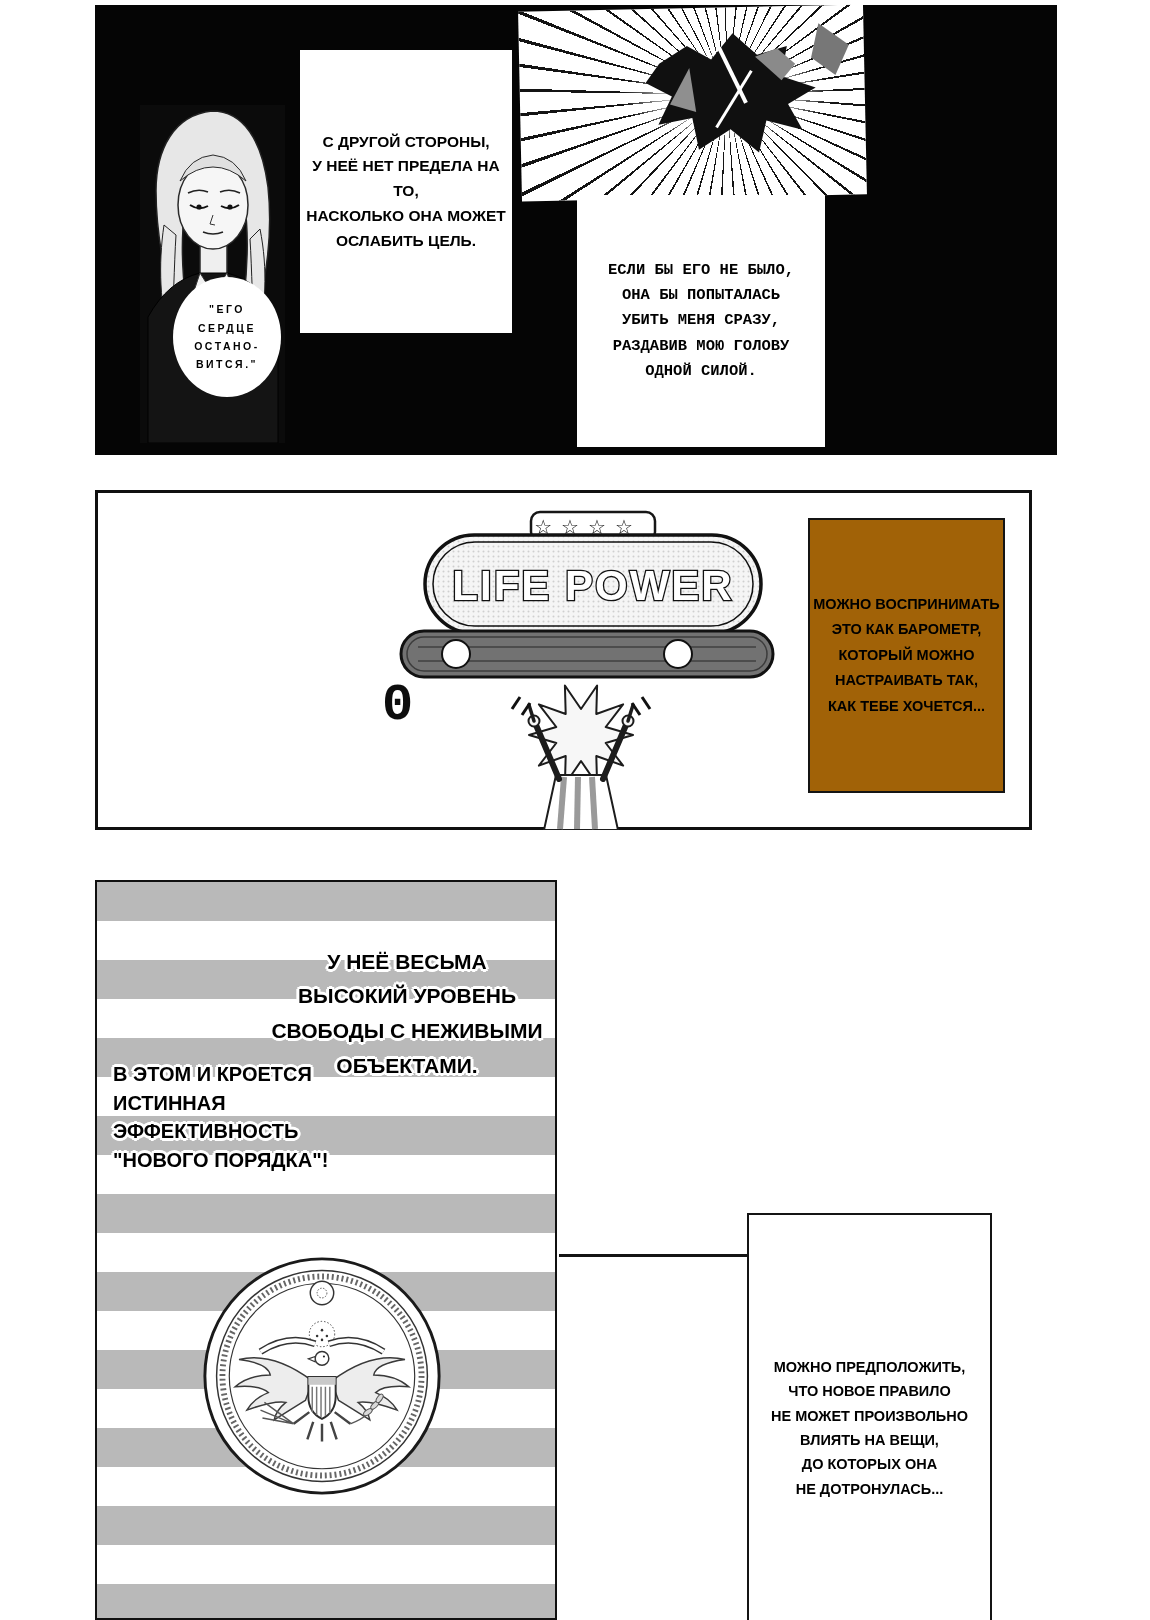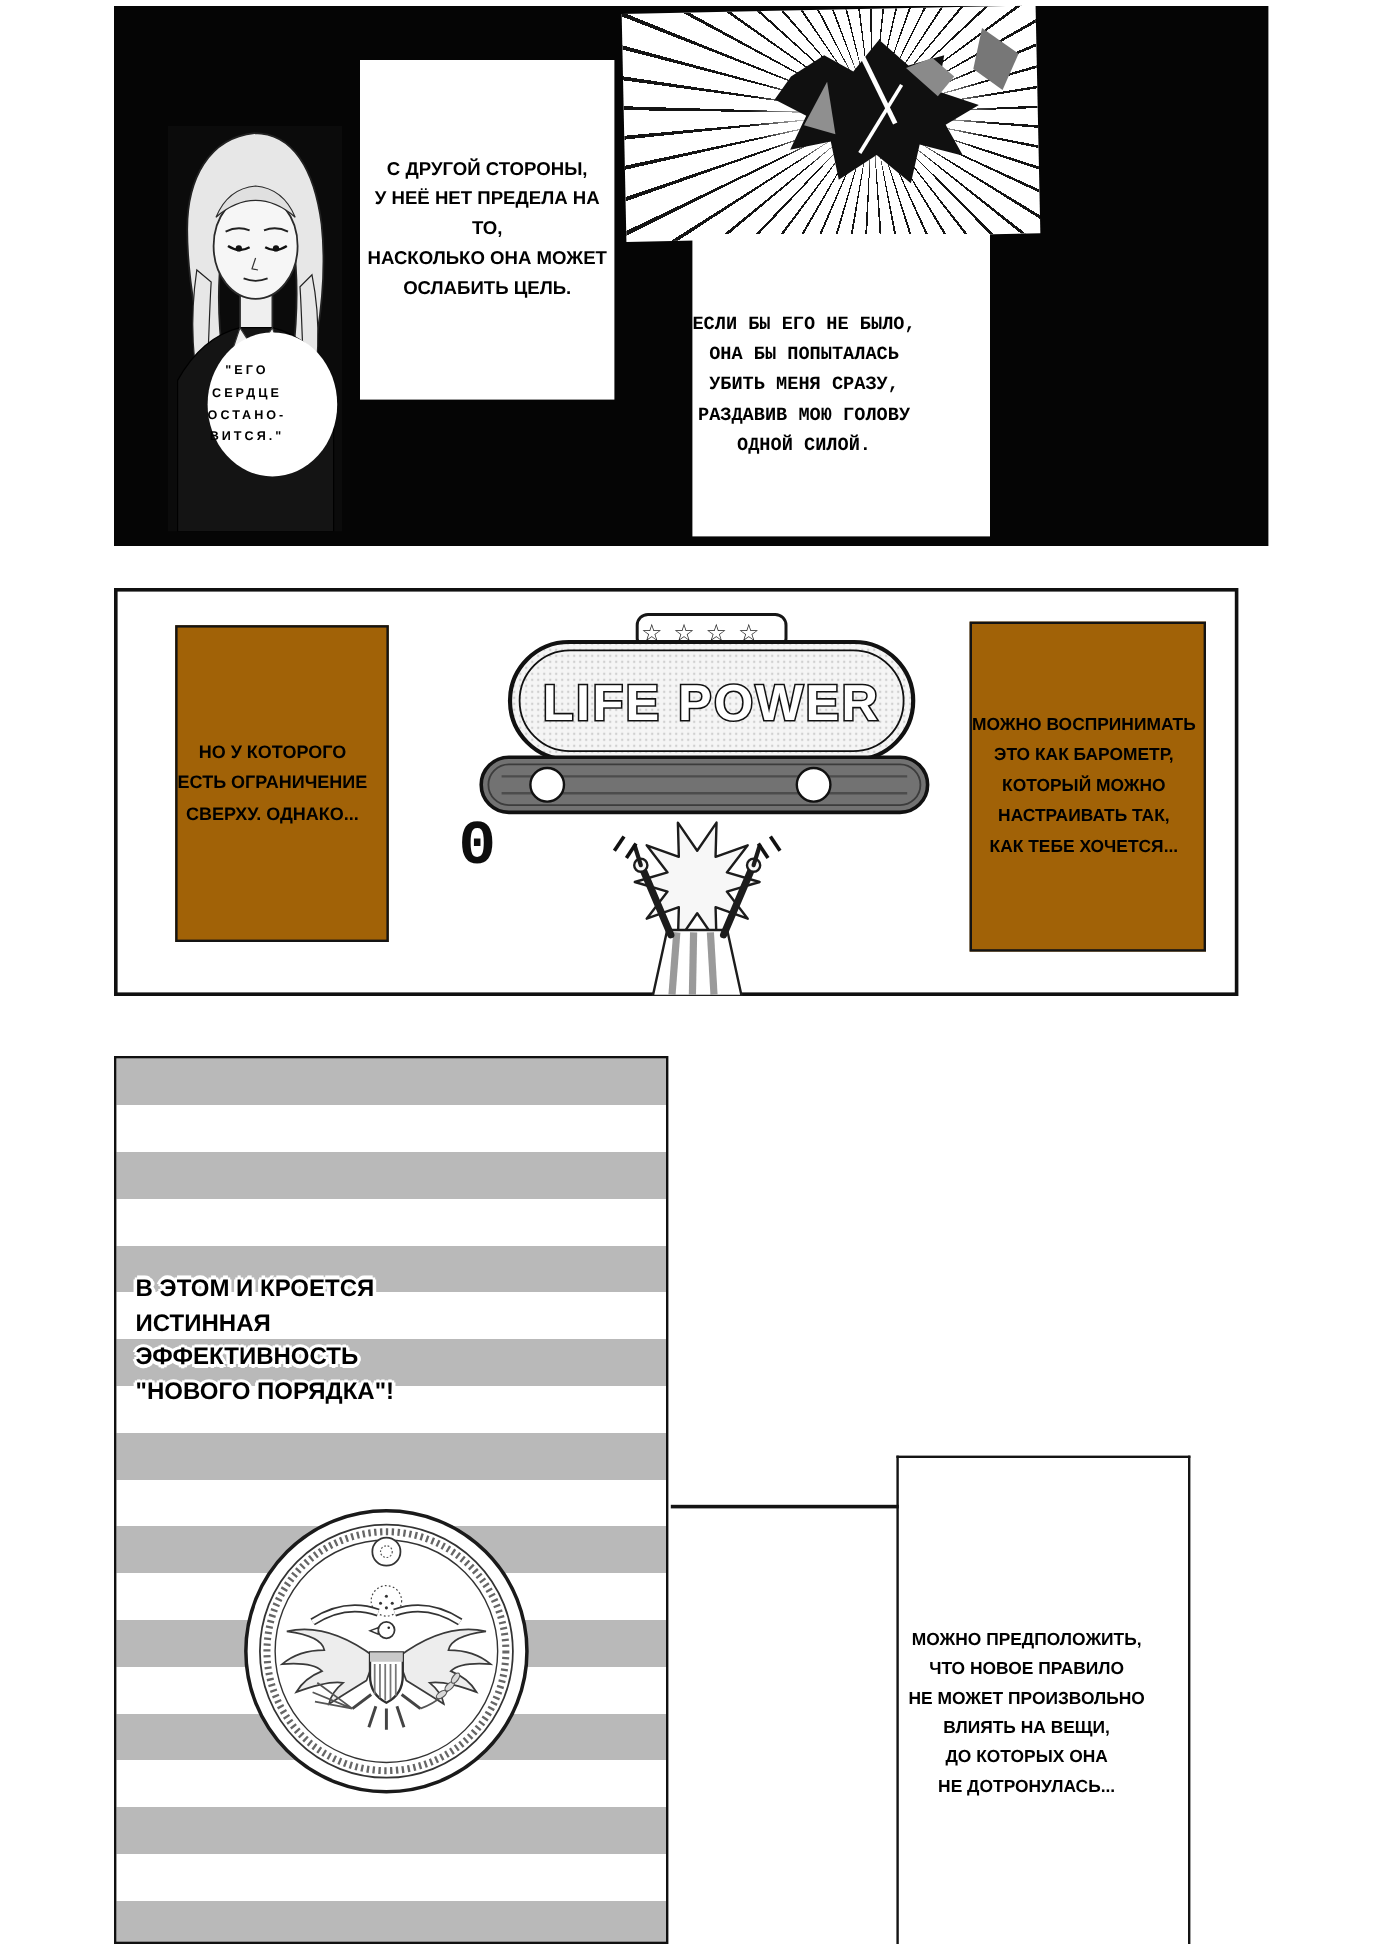--- a/index.html
+++ b/index.html
@@ -1,19 +1,19 @@
 <!DOCTYPE html>
 <html><head>
 <meta charset="utf-8">
 <style>
   * { box-sizing: border-box; }
   html,body { margin:0; padding:0; background:#ffffff; }
   body { font-family:"Liberation Sans", sans-serif; }
   #canvas { position:relative; width:1150px; height:1620px; background:#ffffff; overflow:hidden; }
-  .cap { position:absolute; display:flex; align-items:center; justify-content:flex-start;
+  .cap { position:absolute; display:flex; align-items:center; justify-content:center;
          text-align:center; font-weight:700; color:#000;
          font-family:"Liberation Sans", sans-serif; }
   .cap span { white-space:pre-line; }
   .white { background:#ffffff; }
   .boxed { background:#a16207; border:2px solid #141414; }
   .shout { position:absolute; font-weight:700; color:#000; white-space:pre-line;
            font-family:"Liberation Sans", sans-serif;
            text-shadow: -2px -2px 0 #fff, 2px -2px 0 #fff, -2px 2px 0 #fff, 2px 2px 0 #fff,
                         -3px 0 0 #fff, 3px 0 0 #fff, 0 -3px 0 #fff, 0 3px 0 #fff; }
   .panel-black { position:absolute; background:#050505; }
@@ -87,25 +87,20 @@
                 font-size:10.5px; line-height:1.75; letter-spacing:2.5px;">
       <span>"ЕГО
 СЕРДЦЕ
 ОСТАНО-
 ВИТСЯ."</span>
     </div>
   </div>
 
   <div style="position:absolute; left:95px; top:490px; width:937px; height:340px; background:#fff; border:3px solid #101010;">
 
-    <div class="cap boxed" style="left:48px; top:28px; width:178px; height:264px; font-size:15px; line-height:1.7;">
-      <span>НО У КОТОРОГО
-ЕСТЬ ОГРАНИЧЕНИЕ
-СВЕРХУ. ОДНАКО...</span>
-    </div>
 
     <svg style="position:absolute; left:268px; top:16px;" width="410" height="321" viewBox="0 0 410 321">
       <defs>
         <pattern id="ht" width="5" height="5" patternUnits="userSpaceOnUse">
           <rect width="5" height="5" fill="#f5f5f5"></rect>
           <circle cx="2.5" cy="2.5" r="1" fill="#cfcfcf"></circle>
         </pattern>
       </defs>
 
       <rect x="165" y="3" width="124" height="29" rx="9" fill="#ffffff" stroke="#161616" stroke-width="2.5"></rect>
@@ -146,20 +141,26 @@
 ЭТО КАК БАРОМЕТР,
 КОТОРЫЙ МОЖНО
 НАСТРАИВАТЬ ТАК,
 КАК ТЕБЕ ХОЧЕТСЯ...</span>
     </div>
   </div>
 
   <div style="position:absolute; left:95px; top:880px; width:462px; height:740px; border:2px solid #101010;
               background:repeating-linear-gradient(180deg, #b9b9b9 0 39px, #ffffff 39px 78px); overflow:hidden;">
 
+    <div class="shout" style="left:168px; top:28px; width:284px; font-size:21px; line-height:1.65; text-align:center;">
+      <span>У НЕЁ ВЕСЬМА
+ВЫСОКИЙ УРОВЕНЬ
+СВОБОДЫ С НЕЖИВЫМИ
+ОБЪЕКТАМИ.</span>
+    </div>
 
     <div class="shout" style="left:16px; top:150px; width:260px; font-size:20px; line-height:1.42; text-align:left;">
       <span>В ЭТОМ И КРОЕТСЯ
 ИСТИННАЯ
 ЭФФЕКТИВНОСТЬ
 "НОВОГО ПОРЯДКА"!</span>
     </div>
 
     <svg style="position:absolute; left:103px; top:372px;" width="244" height="244" viewBox="0 0 250 250">
       <circle cx="125" cy="125" r="120" fill="#ffffff" stroke="#1a1a1a" stroke-width="3"></circle>

